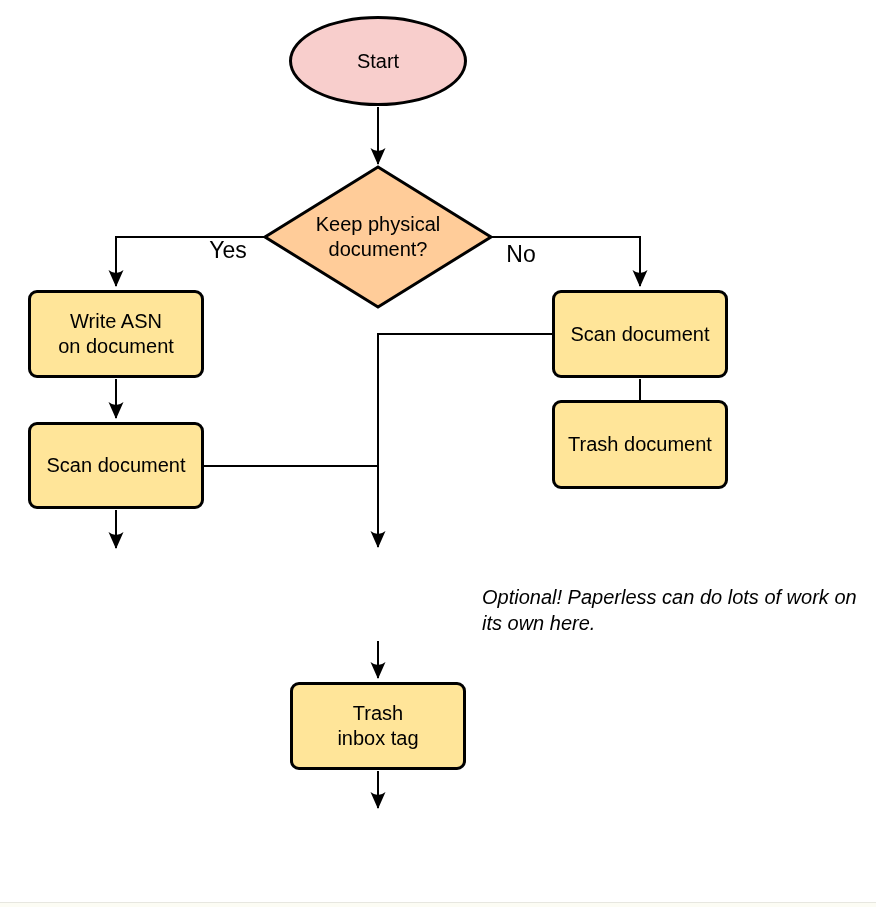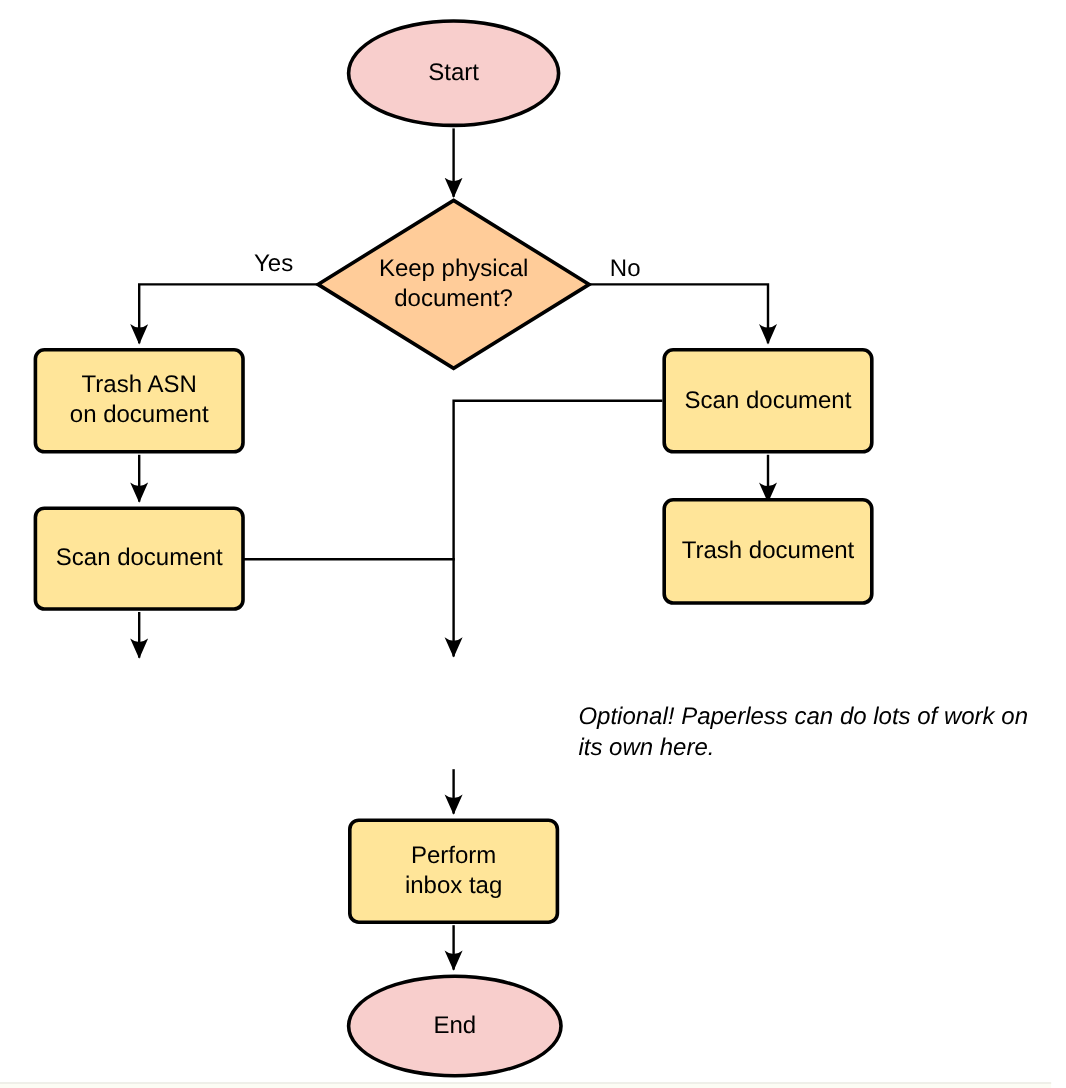--- a/index.html
+++ b/index.html
@@ -52,23 +52,24 @@
   .terminator {
     background: var(--terminator-fill, #f8cecc);
     border: 3px solid var(--stroke, #000000);
     border-radius: 50%;
   }
   .decision-label {
     background: transparent;
   }
   .edge-label {
     position: absolute;
-    font-size: 20px;
+    font-size: 23px;
     line-height: 24px;
     text-align: center;
+    margin-top: 30px;
   }
   .annotation {
     position: absolute;
     font-size: 20px;
     line-height: 26px;
     font-style: italic;
     white-space: pre-line;
     text-align: left;
   }
   .page-bottom-edge {
@@ -82,21 +83,21 @@
     box-sizing: border-box;
   }
 
   
   #n-start      { left: 289px; top: 16px;  width: 178px; height: 90px; }
   #n-decision-label { left: 276px; top: 210px; width: 204px; height: 54px; }
   #n-write-asn  { left: 28px;  top: 290px; width: 176px; height: 88px; }
   #n-scan-left  { left: 28px;  top: 422px; width: 176px; height: 87px; }
   #n-archive    { left: 28px;  top: 552px; width: 176px; height: 89px; }
   #n-scan-right { left: 552px; top: 290px; width: 176px; height: 88px; }
-  #n-trash      { left: 552px; top: 415px; width: 176px; height: 89px; }
+  #n-trash      { left: 552px; top: 400px; width: 176px; height: 89px; }
   #n-tagging    { left: 290px; top: 551px; width: 176px; height: 89px; }
   #n-remove     { left: 290px; top: 682px; width: 176px; height: 88px; }
   #n-end        { left: 289px; top: 812px; width: 180px; height: 86px; }
   #lbl-yes      { left: 198px; top: 208px; width: 60px; }
   #lbl-no       { left: 496px; top: 212px; width: 50px; }
   #note         { left: 482px; top: 584px; width: 410px; }
 </style>
 </head>
 <body>
 
@@ -125,34 +126,33 @@
 
   <div class="node terminator" id="n-start">Start</div>
 
   <div class="node decision-label" id="n-decision-label">Keep physical
 document?</div>
 
   <div class="edge-label" id="lbl-yes">Yes</div>
 
   <div class="edge-label" id="lbl-no">No</div>
 
-  <div class="node process" id="n-write-asn">Trash ASN
+  <div class="node process" id="n-write-asn">Write ASN
 on document</div>
 
   <div class="node process" id="n-scan-left">Scan document</div>
 
 
   <div class="node process" id="n-scan-right">Scan document</div>
 
   <div class="node process" id="n-trash">Trash document</div>
 
 
   <div class="annotation" id="note">Optional! Paperless can do lots of work on
 its own here.</div>
 
-  <div class="node process" id="n-remove">Perform
+  <div class="node process" id="n-remove">Trash
 inbox tag</div>
 
-  <div class="node terminator" id="n-end">End</div>
 
   <div class="page-bottom-edge"></div>
 
 </div>
 
 </body></html>

